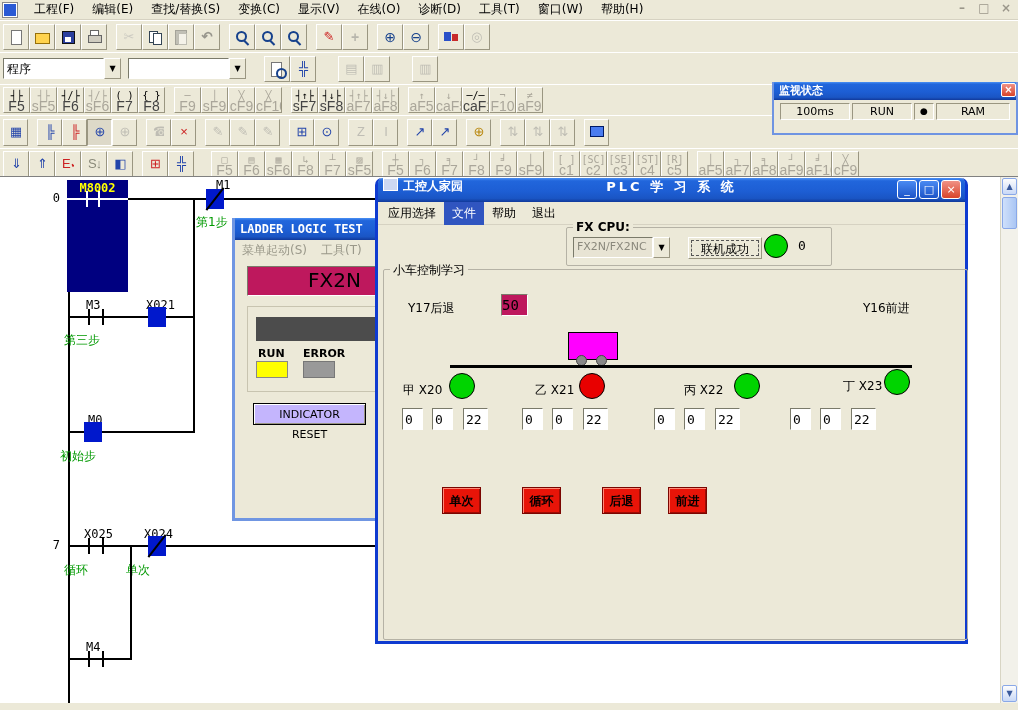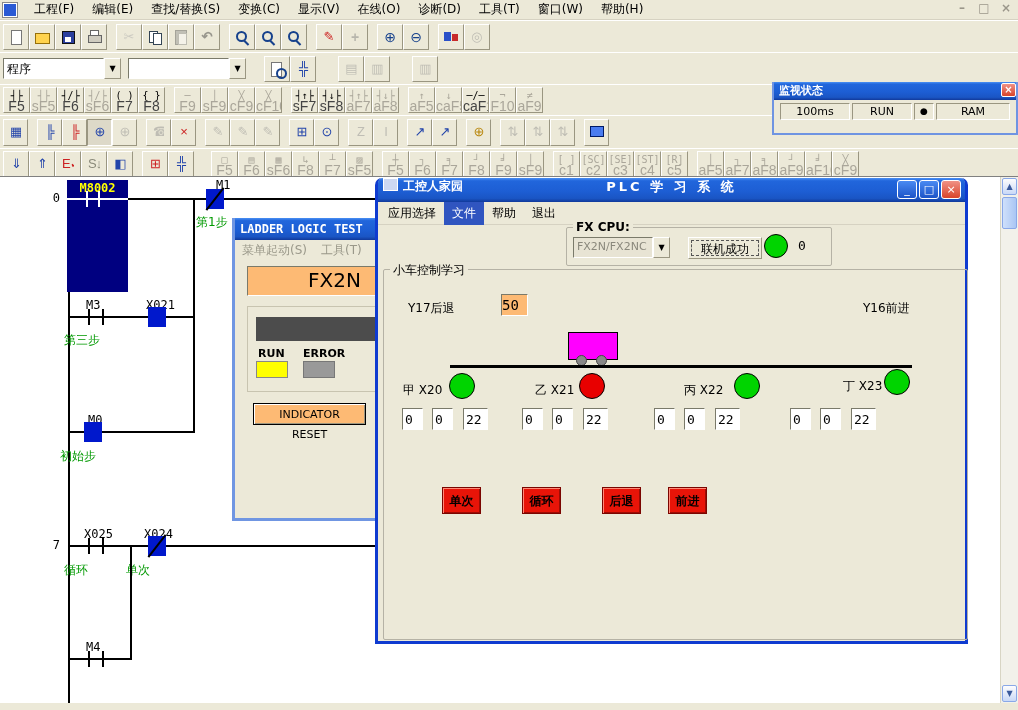--- a/index.html
+++ b/index.html
@@ -2,21 +2,21 @@
 <html><head>
 <meta charset="utf-8">
 <style>
   html,body{margin:0;padding:0}
   body{width:1018px;height:710px;background:#ece9d8;font-family:"DejaVu Sans",sans-serif;
        overflow:hidden;position:relative;font-size:12px;color:#000}
 
   
   .btn3d{background:#ece9d8;border:1px solid;border-color:#fff #9a9681 #9a9681 #fff;box-sizing:border-box}
   .btn3d[data-pressed="1"]{border-color:#9a9681 #fff #fff #9a9681;background:#ddd9c8}
-  .sunken{background:#fdba74;border:1px solid;border-color:#7a7a6a #fff #fff #7a7a6a;box-sizing:border-box}
+  .sunken{background:#be185d;border:1px solid;border-color:#7a7a6a #fff #fff #7a7a6a;box-sizing:border-box}
   .xptitle{background:linear-gradient(180deg,#4a90f4 0%,#2166dc 12%,#1d5ed4 55%,#1a55c4 85%,#11399a 100%);color:#fff}
   [data-dis="1"]{color:#aaa69a}
   [data-dis="1"] .gico,[data-dis="1"] .ticon{filter:grayscale(1);opacity:.45}
   [data-gap="1"]{margin-left:9px}
   [data-gap="2"]{margin-left:22px}
 
   
   .menubar{height:19px;display:flex;align-items:center;border-bottom:1px solid #d6d2c2;position:relative}
   .appico{width:12px;height:12px;background:#2a5ad4;border:1px solid #fff;outline:1px solid #888;margin:0 8px 0 3px}
   .mitem{padding:2px 9px;white-space:nowrap}
@@ -92,21 +92,21 @@
   #testwin .ttl{height:22px;font:bold 12px "DejaVu Sans Mono",monospace;line-height:22px;padding-left:5px;white-space:nowrap;overflow:hidden}
   #testwin .tmenu{height:20px;color:#9a988a;display:flex;gap:14px;padding-left:7px;align-items:center}
   .tdisp{position:absolute;left:12px;top:48px;width:220px;height:30px}
   .tdisp span{font:20px "DejaVu Sans",sans-serif;padding-left:60px;line-height:27px;display:block;white-space:nowrap}
   .tpanel{position:absolute;left:12px;top:88px;width:200px;height:84px;border:1px solid #c8c4b0}
   .tbar{position:absolute;left:8px;top:10px;width:220px;height:24px;background:#4c4c4c}
   .trun{position:absolute;left:10px;top:40px;font:bold 11px "DejaVu Sans",sans-serif}
   .terr{position:absolute;left:55px;top:40px;font:bold 11px "DejaVu Sans",sans-serif}
   .ybox{position:absolute;left:8px;top:54px;width:30px;height:15px;background:#ff0;border:1px solid #888}
   .gbox{position:absolute;left:55px;top:54px;width:30px;height:15px;background:#999;border:1px solid #777}
-  .treset{position:absolute;left:18px;top:185px;width:113px;height:22px;background:#fdba74;border:1px solid #000;
+  .treset{position:absolute;left:18px;top:185px;width:113px;height:22px;background:#c4b5fd;border:1px solid #000;
           box-shadow:inset 1px 1px 0 #fff,inset -1px -1px 0 #9a9681;font:11px "DejaVu Sans",sans-serif;text-align:center;line-height:20px}
 
   
   #plcwin{position:absolute;left:375px;top:178px;width:593px;height:466px;background:#ece9d8;
           border:3px solid #0f3bd0;border-top:none;border-radius:7px 7px 0 0;z-index:10;box-sizing:border-box}
   #plcwin .ttl{height:24px;border-radius:5px 5px 0 0;position:relative;display:flex;align-items:flex-start}
   #plcwin .ttl .ico{width:13px;height:11px;background:#cdd8f2;border:1px solid #fff;margin:0 5px 0 5px;flex:none}
   #plcwin .ttl .tl{font:bold 12px "DejaVu Sans",sans-serif;white-space:nowrap}
   #plcwin .ttl .tc{position:absolute;left:0;right:0;text-align:center;font:bold 13px "DejaVu Sans",sans-serif;letter-spacing:3px;pointer-events:none}
   .tbtns{position:absolute;right:4px;top:2px;display:flex;gap:2px}

